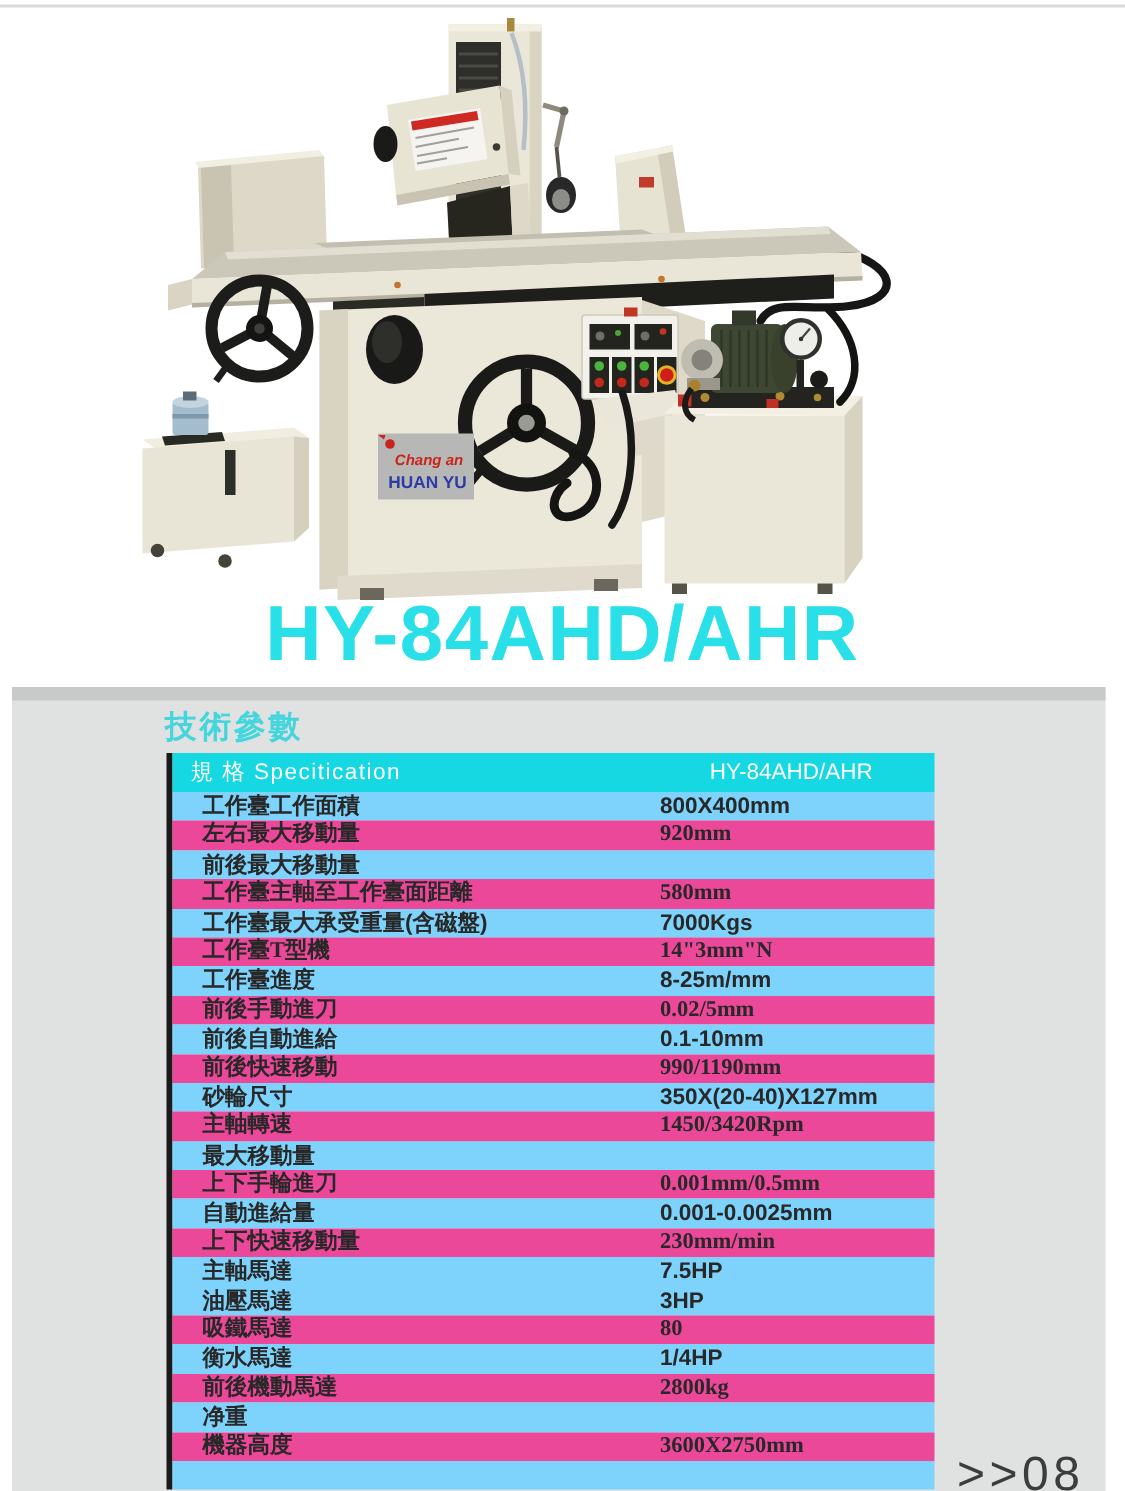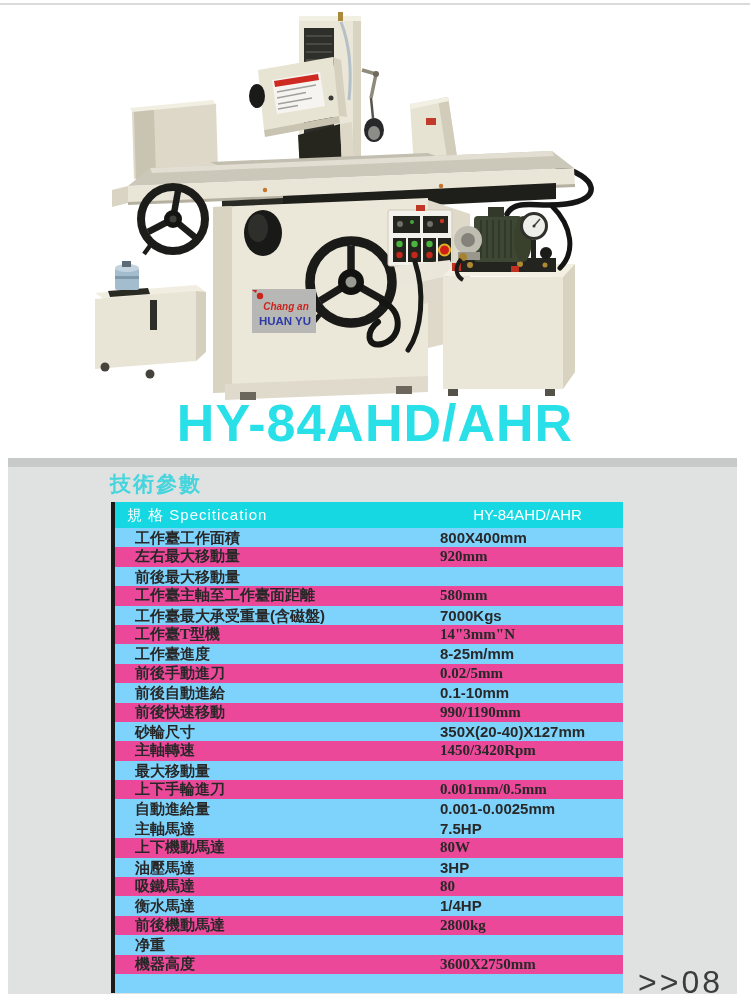--- a/index.html
+++ b/index.html
@@ -295,22 +295,22 @@
         <div class="spec-row alt"><span class="cell-label">工作臺T型機</span><span class="cell-value">14"3mm"N</span></div>
         <div class="spec-row"><span class="cell-label">工作臺進度</span><span class="cell-value">8-25m/mm</span></div>
         <div class="spec-row alt"><span class="cell-label">前後手動進刀</span><span class="cell-value">0.02/5mm</span></div>
         <div class="spec-row"><span class="cell-label">前後自動進給</span><span class="cell-value">0.1-10mm</span></div>
         <div class="spec-row alt"><span class="cell-label">前後快速移動</span><span class="cell-value">990/1190mm</span></div>
         <div class="spec-row"><span class="cell-label">砂輪尺寸</span><span class="cell-value">350X(20-40)X127mm</span></div>
         <div class="spec-row alt"><span class="cell-label">主軸轉速</span><span class="cell-value">1450/3420Rpm</span></div>
         <div class="spec-row"><span class="cell-label">最大移動量</span><span class="cell-value"></span></div>
         <div class="spec-row alt"><span class="cell-label">上下手輪進刀</span><span class="cell-value">0.001mm/0.5mm</span></div>
         <div class="spec-row"><span class="cell-label">自動進給量</span><span class="cell-value">0.001-0.0025mm</span></div>
+        <div class="spec-row alt"><span class="cell-label">上下快速移動量</span><span class="cell-value">230mm/min</span></div>
         <div class="spec-row"><span class="cell-label">主軸馬達</span><span class="cell-value">7.5HP</span></div>
-        <div class="spec-row alt"><span class="cell-label">上下機動馬達</span><span class="cell-value">80W</span></div>
         <div class="spec-row"><span class="cell-label">油壓馬達</span><span class="cell-value">3HP</span></div>
         <div class="spec-row alt"><span class="cell-label">吸鐵馬達</span><span class="cell-value">80</span></div>
         <div class="spec-row"><span class="cell-label">衡水馬達</span><span class="cell-value">1/4HP</span></div>
         <div class="spec-row alt"><span class="cell-label">前後機動馬達</span><span class="cell-value">2800kg</span></div>
         <div class="spec-row"><span class="cell-label">净重</span></div>
         <div class="spec-row alt"><span class="cell-label">機器高度</span><span class="cell-value">3600X2750mm</span></div>
         <div class="spec-row">
           <span class="cell-value"></span>
         </div>
       </div>

